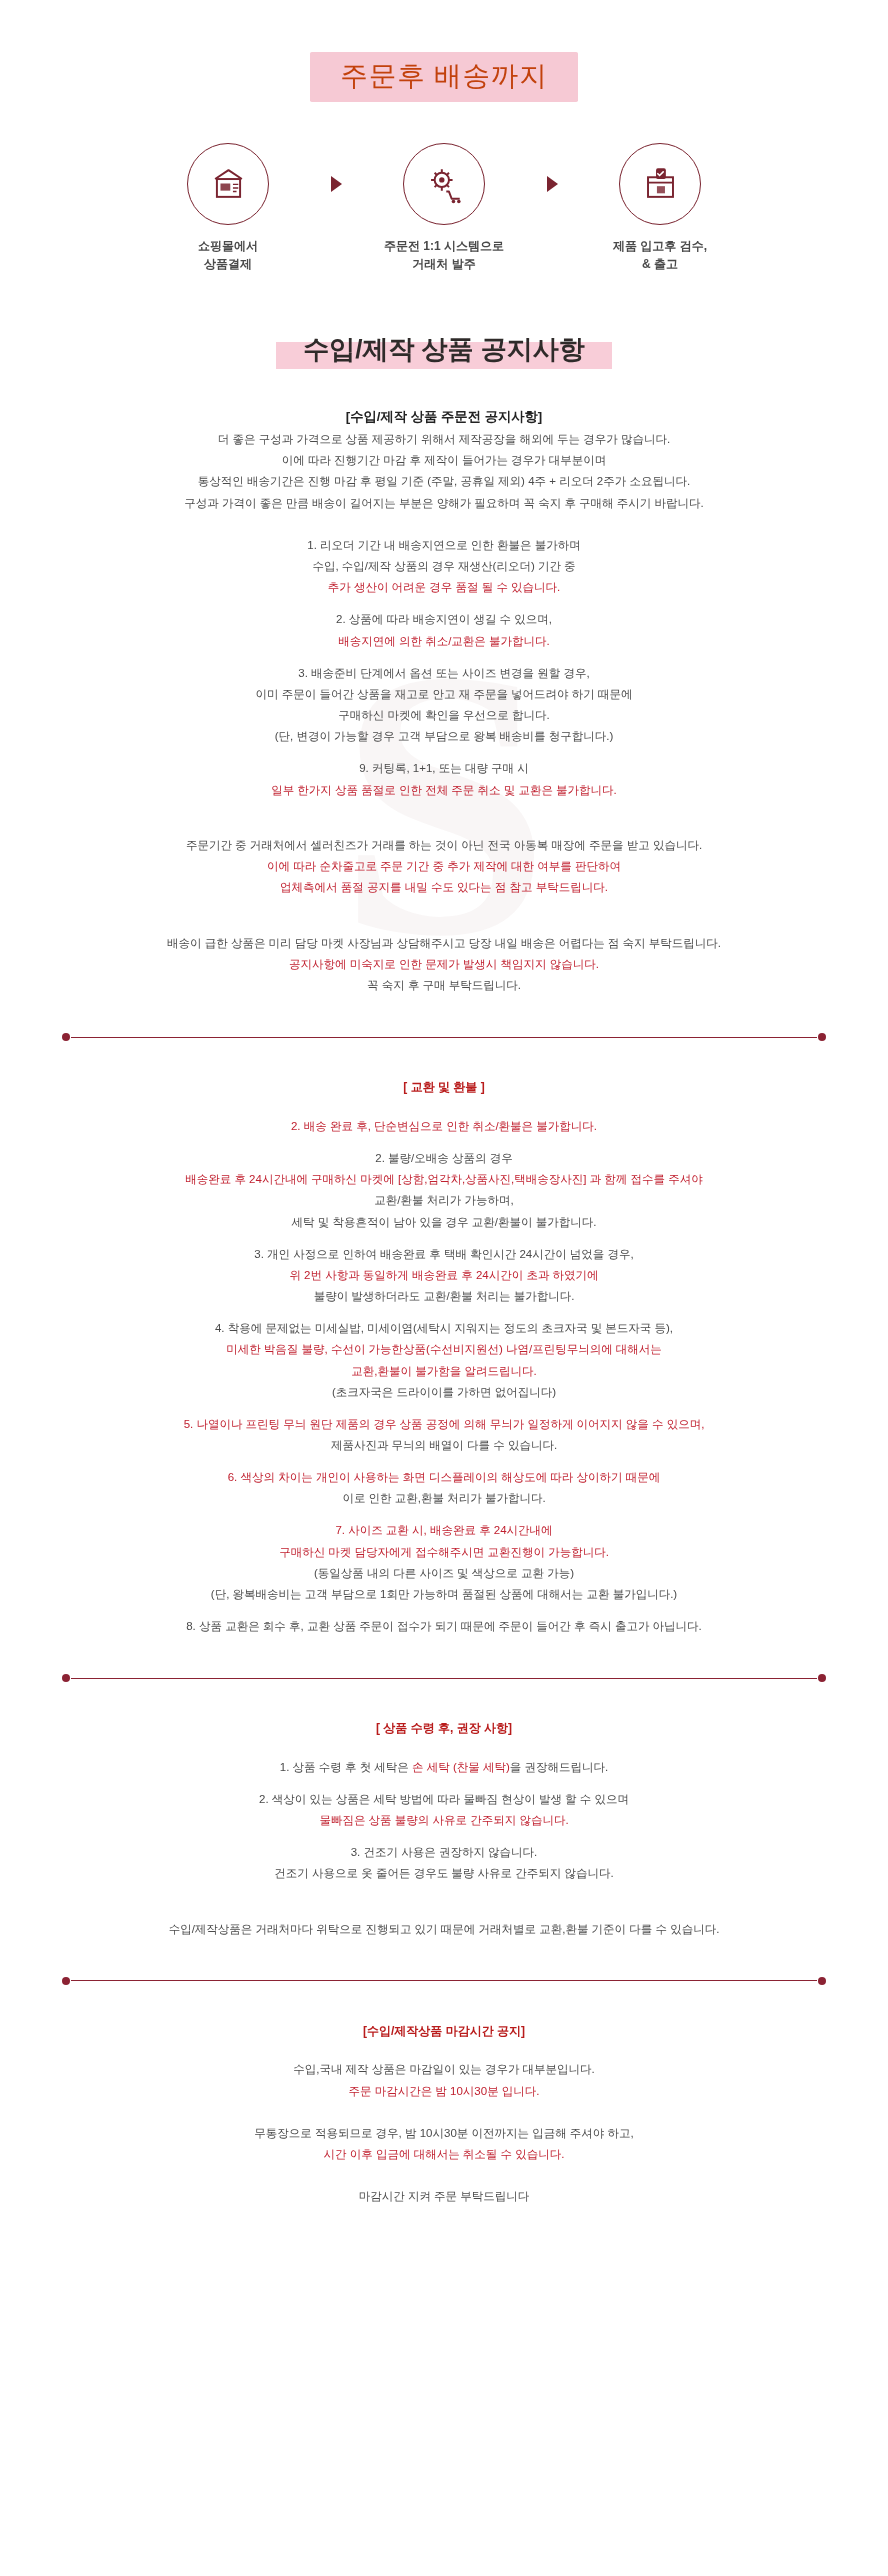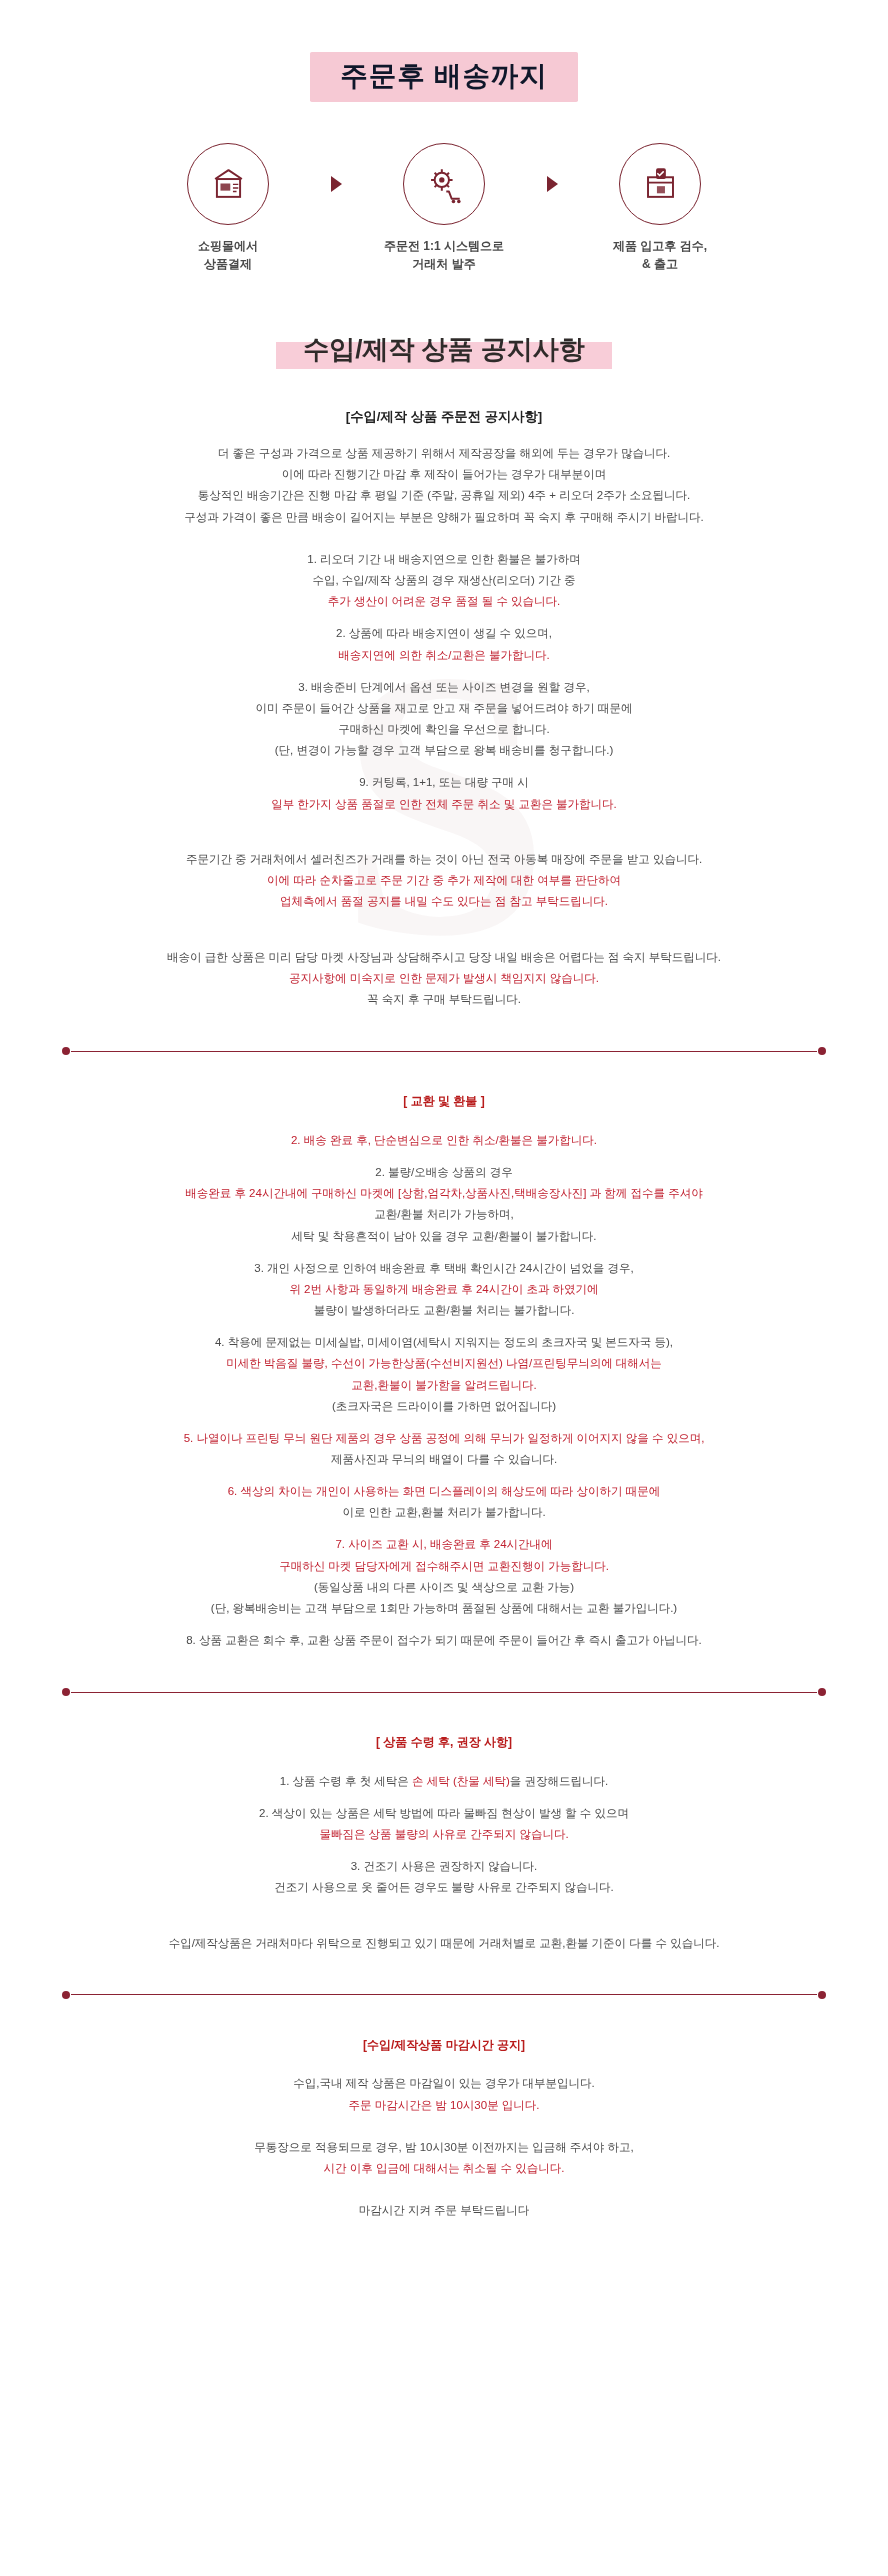--- a/index.html
+++ b/index.html
@@ -27,22 +27,22 @@
     margin-top: 25px;
   }
   .banner {
     display: inline-block;
     background: #f6c9d4;
     padding: 9px 30px 10.7px 30px;
     border-radius: 1.8px;
   }
   .banner-title {
     font-size: 27.5px;
-    font-weight: bold;
-    color: #0f172a;
+    font-weight: normal;
+    color: #c2410c;
     letter-spacing: 0.9px;
     line-height: 1.1;
   }
 
   
   .steps {
     margin-top: 41px;
     display: flex;
     justify-content: center;
     align-items: flex-start;
@@ -131,21 +131,20 @@
     position: relative;
     z-index: 1;
     width: 764px;
     margin: 0 auto;
     text-align: center;
   }
   .h {
     font-size: 13.3px;
     font-weight: bold;
     color: #222222;
-    margin-bottom: 14px;
     line-height: 1.7;
   }
   .p {
     font-size: 11.5px;
     line-height: 1.85;
     color: #4a4a4a;
   }
   .red { color: #c0202f; font-weight: normal; }
   .gap-sm { height: 10.7px; }
   .gap-md { height: 21px; }

